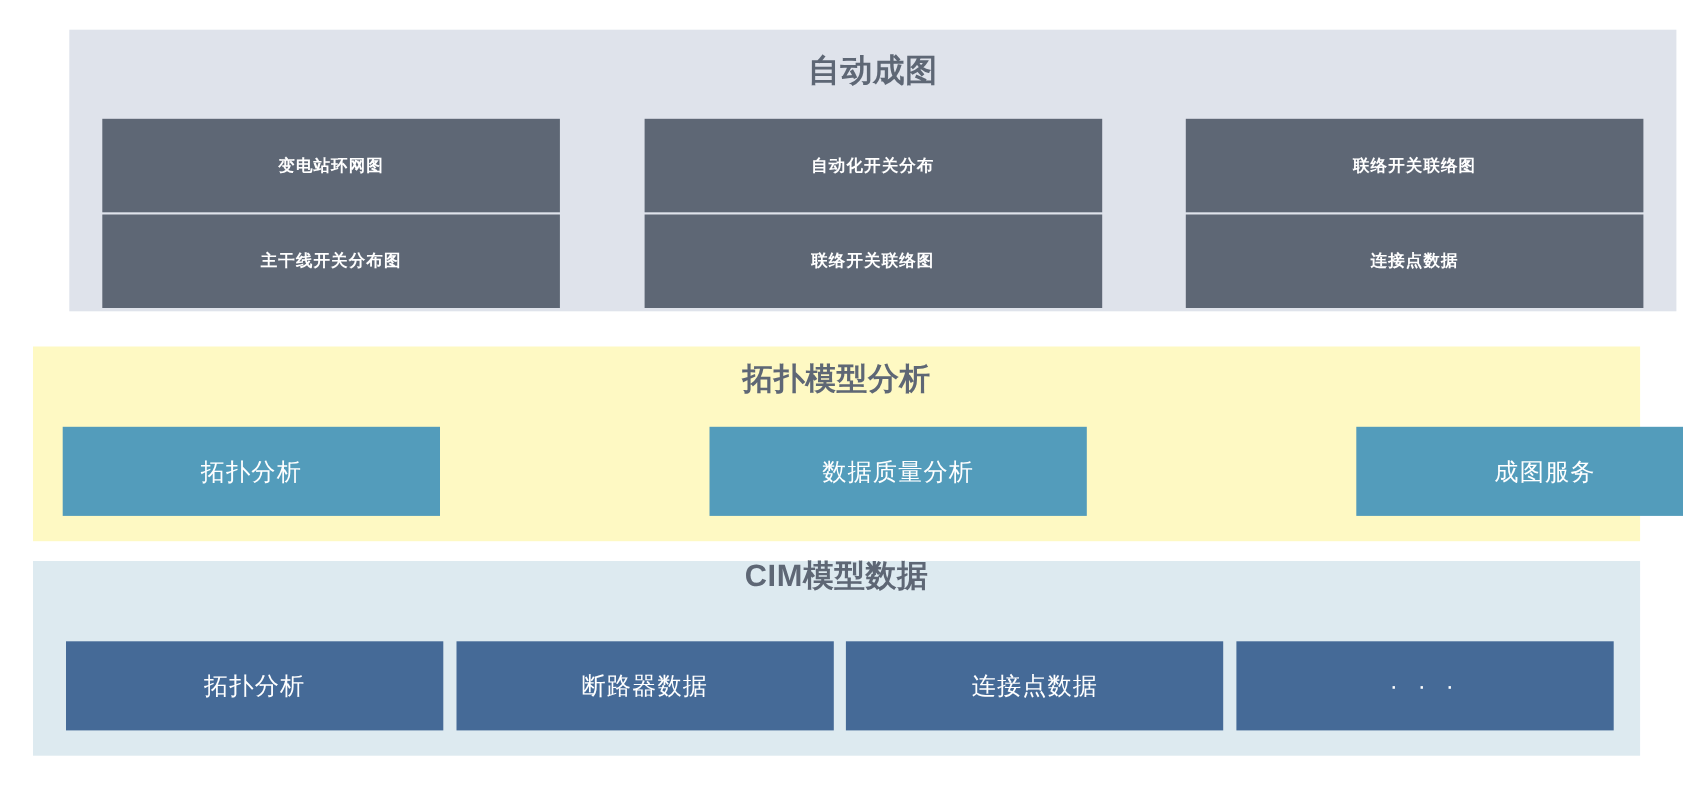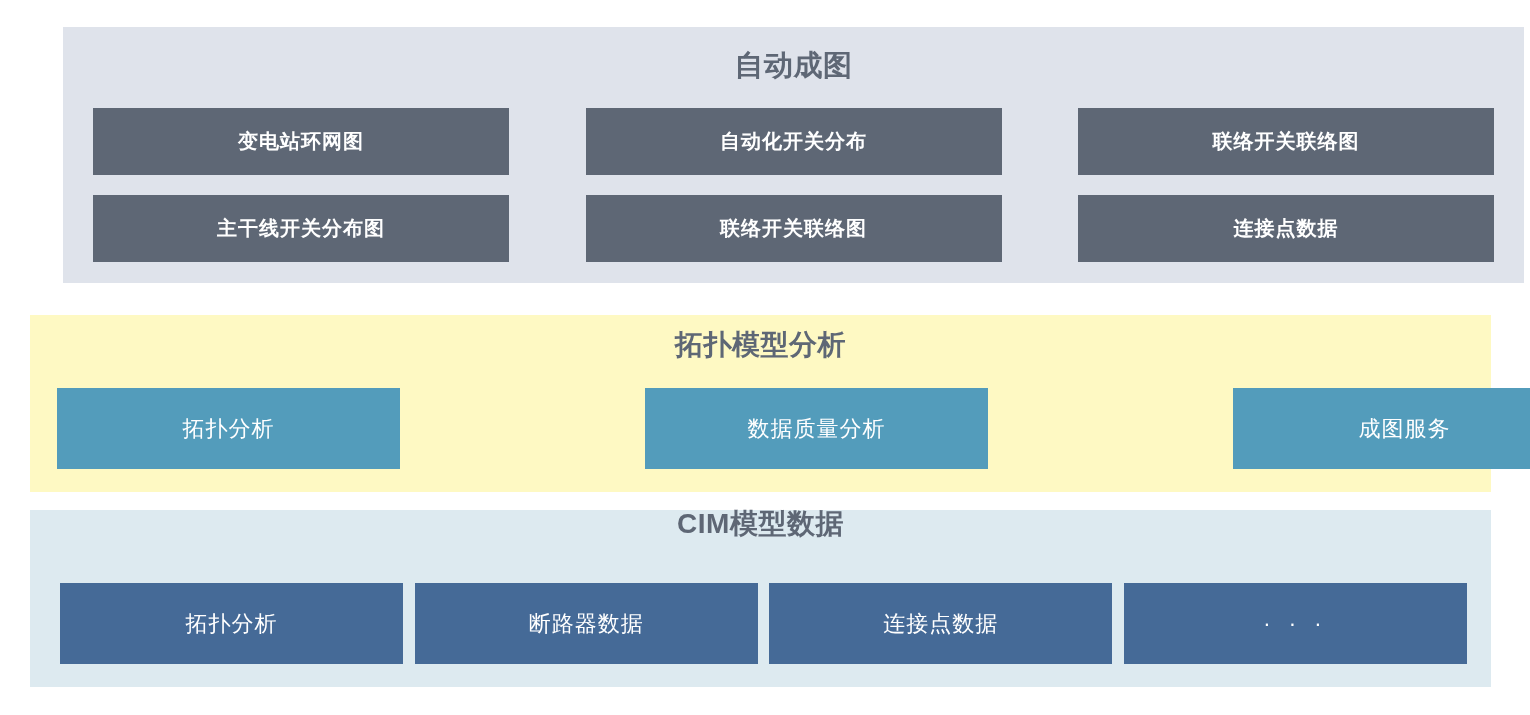--- a/index.html
+++ b/index.html
@@ -64,23 +64,23 @@
   #panel-automap .btn-row {
     position: absolute;
     left: 30px;
     width: 1401px;
     justify-content: space-between;
   }
   #panel-automap .btn-row.row1 { top: 81px; }
   #panel-automap .btn-row.row2 { top: 168px; }
   #panel-automap .tile {
     width: 416px;
-    height: 67px;
+    height: 85px;
     background: #5e6775;
-    font-size: 20px;
+    font-size: 15px;
     font-weight: bold;
     letter-spacing: 1px;
   }
 
   
   #panel-topology {
     left: 30px;
     top: 315px;
     width: 1461px;
     height: 177px;

